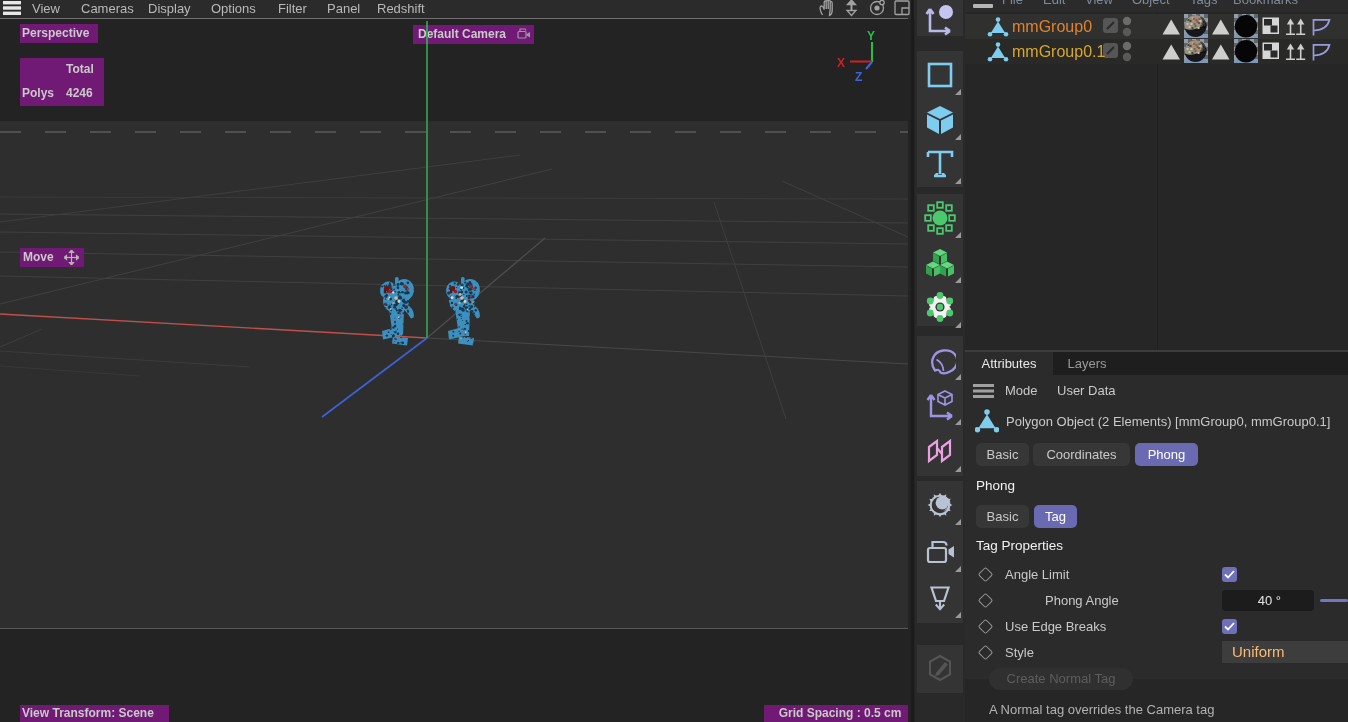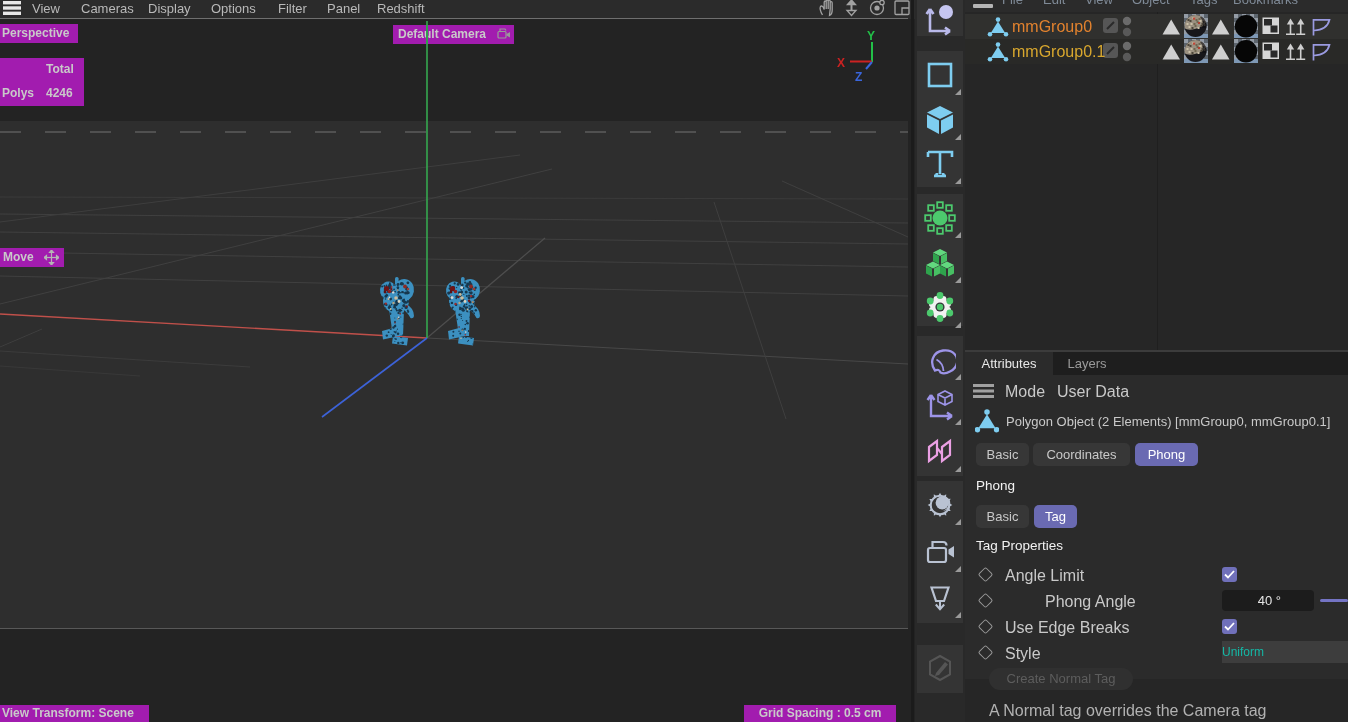--- a/index.html
+++ b/index.html
@@ -6,21 +6,21 @@
 body{width:1348px;height:722px;position:relative;overflow:hidden;
   font-family:"Liberation Sans",sans-serif;-webkit-font-smoothing:antialiased;}
 .abs{position:absolute;}
 
 #vmenu{left:0;top:0;width:915px;height:19px;background:#2b2b2b;}
 #vmenu .mi{position:absolute;top:1px;font-size:13px;color:#b9b9b9;}
 #vmenu-border{left:0;top:18px;width:908px;height:1px;background:#6f6f6f;}
 
 #vp{left:0;top:19px;width:908px;height:703px;background:#232323;overflow:hidden;}
 #renderband{left:0;top:102px;width:908px;height:508px;background:#2e2e2e;}
-.vplabel{position:absolute;background:#a21caf;color:#c9c9c9;font-size:12px;font-weight:bold;}
+.vplabel{position:absolute;background:#701a75;color:#c9c9c9;font-size:12px;font-weight:bold;margin-left:20px;}
 
 #toolbar{left:915px;top:0;width:50px;height:722px;background:#292929;}
 .tbgroup{position:absolute;left:2px;width:46px;background:#343434;}
 .tbbtn{position:absolute;left:2px;width:46px;height:44px;}
 .tbbtn svg{position:absolute;left:7px;top:5px;}
 .corner{position:absolute;right:2px;bottom:2px;width:0;height:0;
   border-left:6px solid transparent;border-bottom:6px solid #9a9a9a;}
 
 #rp{left:965px;top:0;width:383px;height:722px;background:#262626;}
 #ommenu{position:absolute;left:0;top:0;width:383px;height:12px;background:#2b2b2b;overflow:hidden;}
@@ -28,21 +28,21 @@
 .omrow{position:absolute;left:0;width:383px;height:25px;}
 .omname{position:absolute;top:5px;font-size:16px;}
 
 #attr{position:absolute;left:0;top:352px;width:383px;height:327px;background:#2b2b2b;}
 #attrtabs{position:absolute;left:0;top:0;width:383px;height:23px;background:#1e1e1e;}
 .atab{position:absolute;top:0;height:23px;font-size:13px;text-align:center;line-height:23px;}
 .btn{position:absolute;height:23px;border-radius:5px;background:#373737;color:#c9c9c9;
   font-size:13px;text-align:center;line-height:23px;}
 .btn.sel{background:#6a6ab2;color:#fff;}
 .hdr{position:absolute;color:#f2f2f2;font-size:13.5px;}
-.plabel{position:absolute;color:#c9c9c9;font-size:16px;}
+.plabel{position:absolute;color:#c9c9c9;font-size:13px;}
 .diamond{position:absolute;width:9px;height:9px;border:1.3px solid #989898;border-radius:2px;transform:rotate(45deg);}
 .checkbox{position:absolute;width:15px;height:15px;background:#7070ba;border-radius:3px;}
 </style>
 </head>
 <body>
 
 <div id="vmenu" class="abs">
   <svg class="abs" style="left:3px;top:1px" width="18" height="14">
     <rect x="0" y="0" width="18" height="3.4" fill="#e8e8e8"></rect>
     <rect x="0" y="5.3" width="18" height="3.4" fill="#e8e8e8"></rect>
@@ -915,17 +915,17 @@
     <div class="abs" style="left:257px;top:238px;width:92px;height:21px;background:#1c1c1c;border-radius:4px;color:#e4e4e4;font-size:13px;line-height:21px;text-align:right;padding-right:33px;box-sizing:border-box;">40 °</div>
     <div class="abs" style="left:355px;top:247px;width:28px;height:3px;background:#7474c4;border-radius:2px;"></div>
     <div class="diamond" style="left:15px;top:269px;"></div>
     <span class="plabel" style="left:40px;top:267px;">Use Edge Breaks</span>
     <div class="checkbox" style="left:257px;top:267px;"></div>
     <svg class="abs" style="left:259px;top:270px" width="11" height="9">
         <path d="M1 4.5 L4 7.5 L10 1" stroke="#fff" stroke-width="1.8" fill="none"></path>
       </svg>
     <div class="diamond" style="left:15px;top:295px;"></div>
     <span class="plabel" style="left:40px;top:293px;">Style</span>
-    <div class="abs" style="left:257px;top:289px;width:126px;height:22px;background:#3d3d3d;color:#14b8a6;font-size:12px;line-height:22px;box-sizing:border-box;">Uniform</div>
+    <div class="abs" style="left:257px;top:289px;width:126px;height:22px;background:#3d3d3d;color:#fdba74;font-size:15px;line-height:22px;padding-left:10px;box-sizing:border-box;">Uniform</div>
     <div class="abs" style="left:24px;top:316px;width:144px;height:22px;background:#303030;border-radius:11px;color:#5d5d5d;font-size:13px;line-height:22px;text-align:center;">Create Normal Tag</div>
     <span class="plabel" style="left:24px;top:350px;color:#b2b2b2;">A Normal tag overrides the Camera tag</span>
   </div>
 </div>
 
 </body></html>

